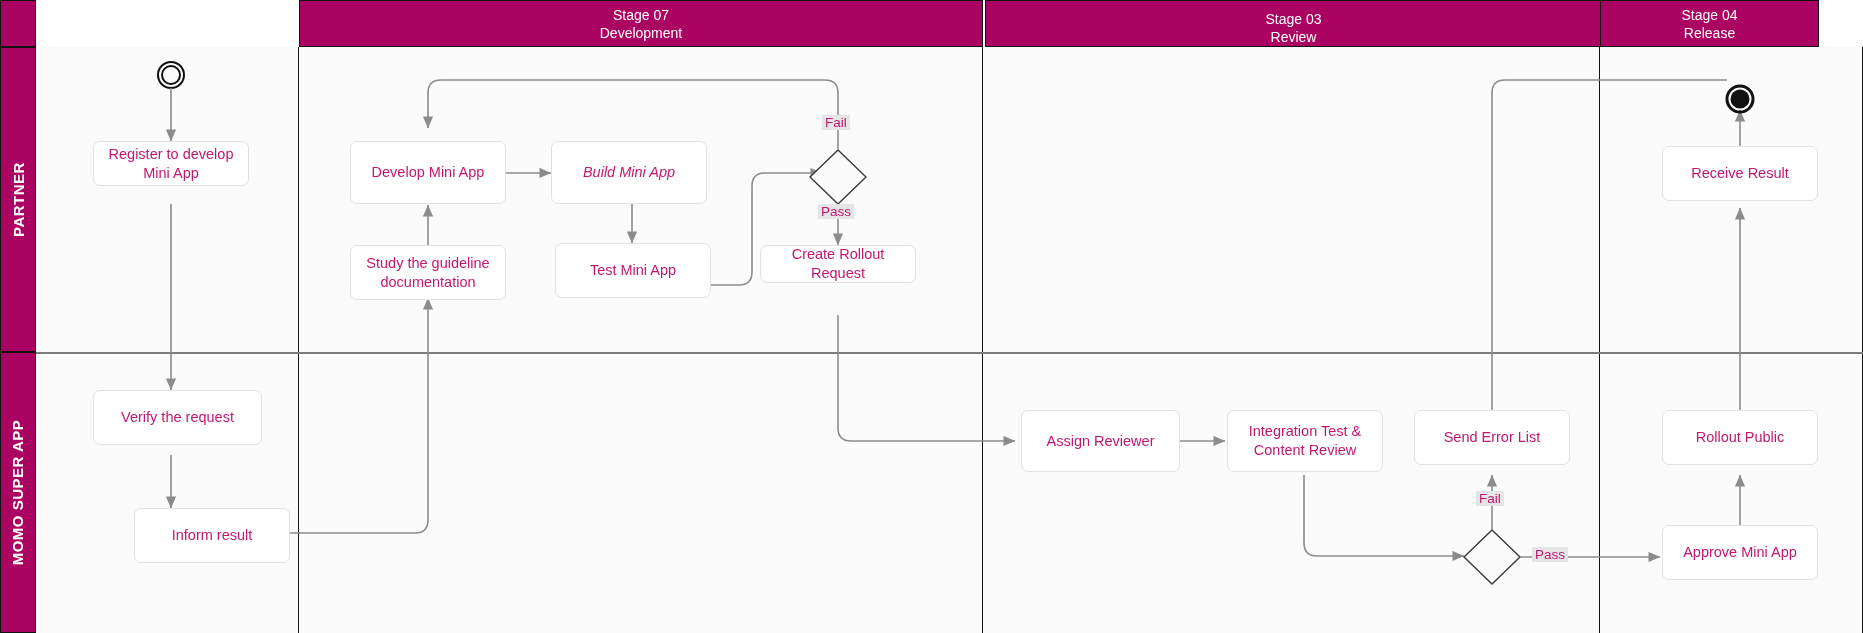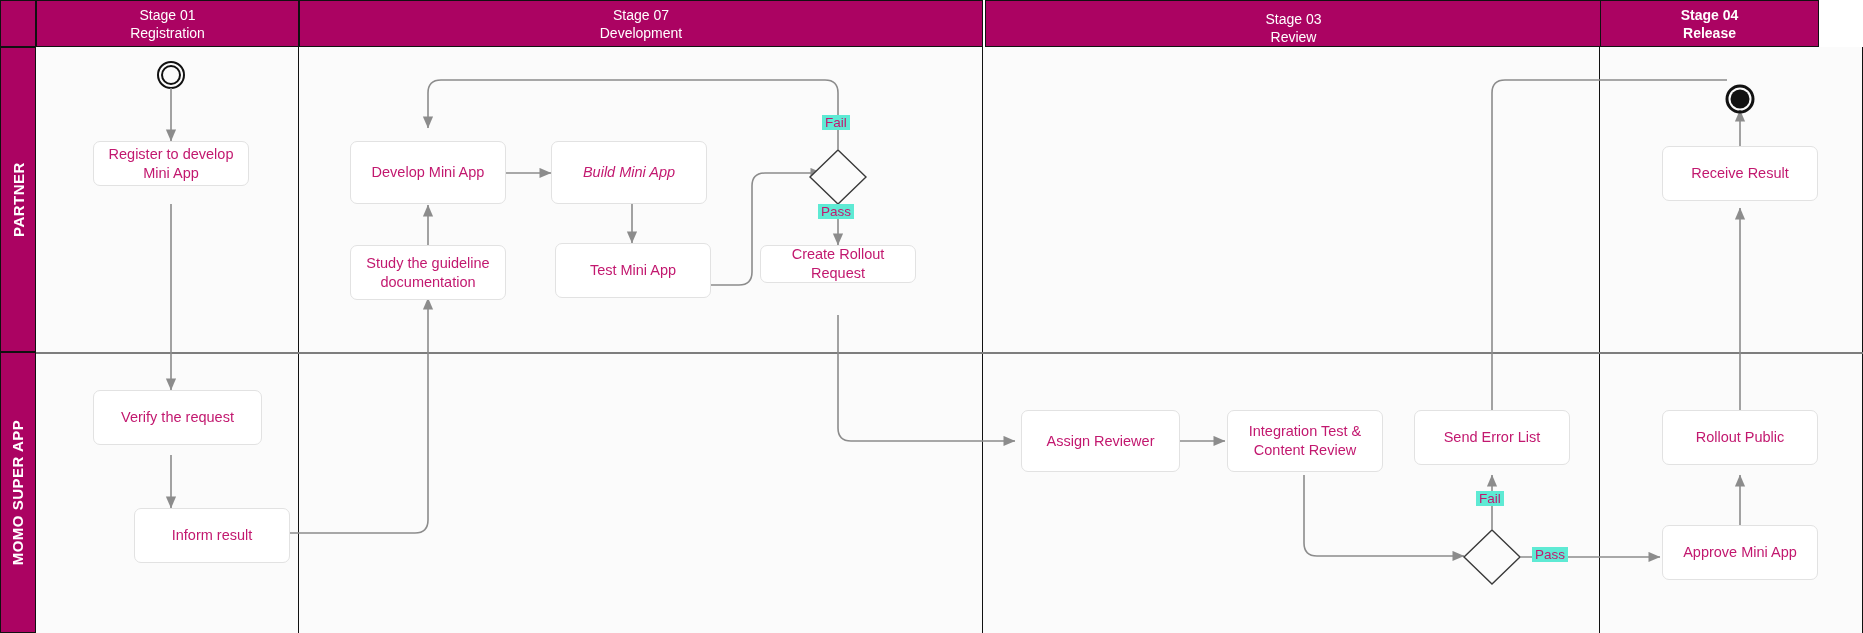--- a/index.html
+++ b/index.html
@@ -30,21 +30,21 @@
   .lane-sep{position:absolute;background:#7d7d7d;height:2px;}
 
   
   .node{
     position:absolute;background:#ffffff;border:1px solid #e2e2e2;border-radius:7px;
     color:#c2186f;font-size:14.5px;line-height:19px;text-align:center;
     display:flex;align-items:center;justify-content:center;box-sizing:border-box;
     box-shadow:0 0 0 0 rgba(0,0,0,0);padding:2px 6px;
   }
   .edge-label{
-    position:absolute;color:#c2186f;font-size:13.5px;background:#5eead4;
+    position:absolute;color:#c2186f;font-size:13.5px;background:#e5e5e5;
     padding:0 3px;white-space:nowrap;
   }
   svg.wires{position:absolute;left:0;top:0;width:1863px;height:633px;pointer-events:none;}
   .w{fill:none;stroke:#8c8c8c;stroke-width:1.6;}
   .wd{fill:#fbfbfb;stroke:#3a3a3a;stroke-width:1.4;}
   .start-outer{fill:none;stroke:#111;stroke-width:2;}
   .start-inner{fill:none;stroke:#111;stroke-width:2;}
   .end-outer{fill:none;stroke:#111;stroke-width:3;}
   .end-inner{fill:#111;}
 </style>
@@ -55,33 +55,29 @@
 
   <div class="lane-label" style="left:0;top:0;width:36px;height:47px;"></div>
 
   <div class="lane-label" style="left:0;top:47px;width:36px;height:305px;">
     <span>PARTNER</span>
   </div>
   <div class="lane-label" style="left:0;top:352px;width:36px;height:281px;">
     <span>MOMO SUPER APP</span>
   </div>
 
-  <div class="stage-head" style="left:36px;top:0;width:263px;height:47px;">
-    <div>Stage 01</div>
-    <div>Registration</div>
-  </div>
   <div class="stage-head" style="left:299px;top:0;width:684px;height:47px;">
     <div>Stage 07</div>
     <div>Development</div>
   </div>
   <div class="stage-head" style="left:985px;top:0;width:617px;height:47px;justify-content:flex-end;">
     <div>Stage 03</div>
     <div>Review</div>
   </div>
-  <div class="stage-head" style="left:1600px;top:0;width:219px;height:47px;font-weight:bold;">
+  <div class="stage-head" style="left:1600px;top:0;width:219px;height:47px;">
     <div>Stage 04</div>
     <div>Release</div>
   </div>
 
   <div class="lane-cell thick" style="left:36px;top:47px;width:263px;height:305px;"></div>
   <div class="lane-cell thick" style="left:299px;top:47px;width:684px;height:305px;"></div>
   <div class="lane-cell thick" style="left:983px;top:47px;width:617px;height:305px;"></div>
   <div class="lane-cell last" style="left:1600px;top:47px;width:263px;height:305px;"></div>
 
   <div class="lane-cell thick" style="left:36px;top:354px;width:263px;height:279px;"></div>

